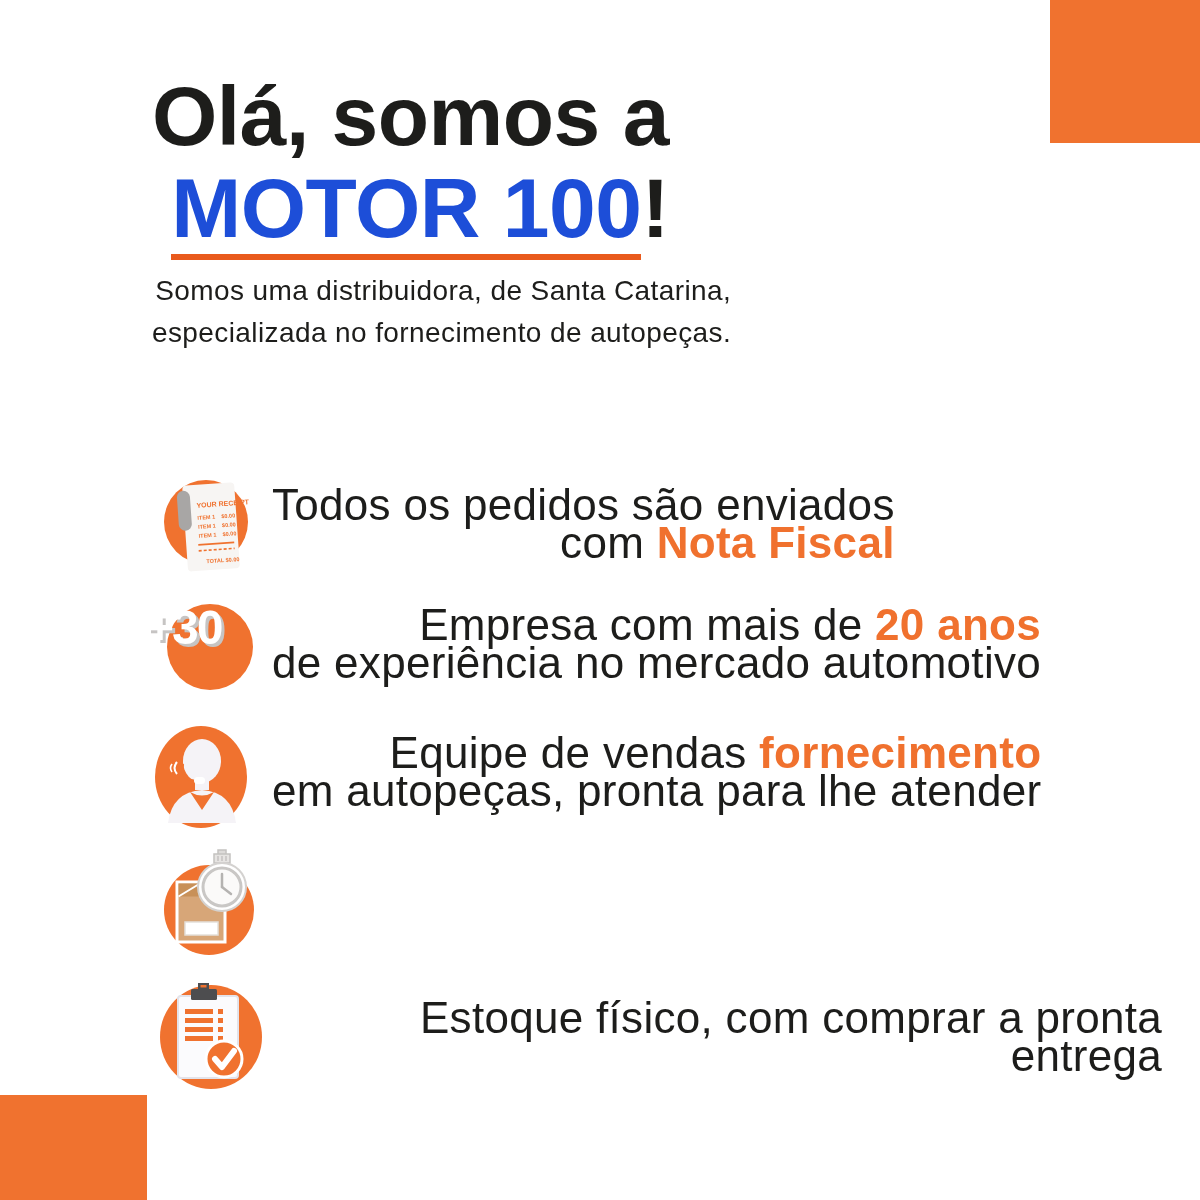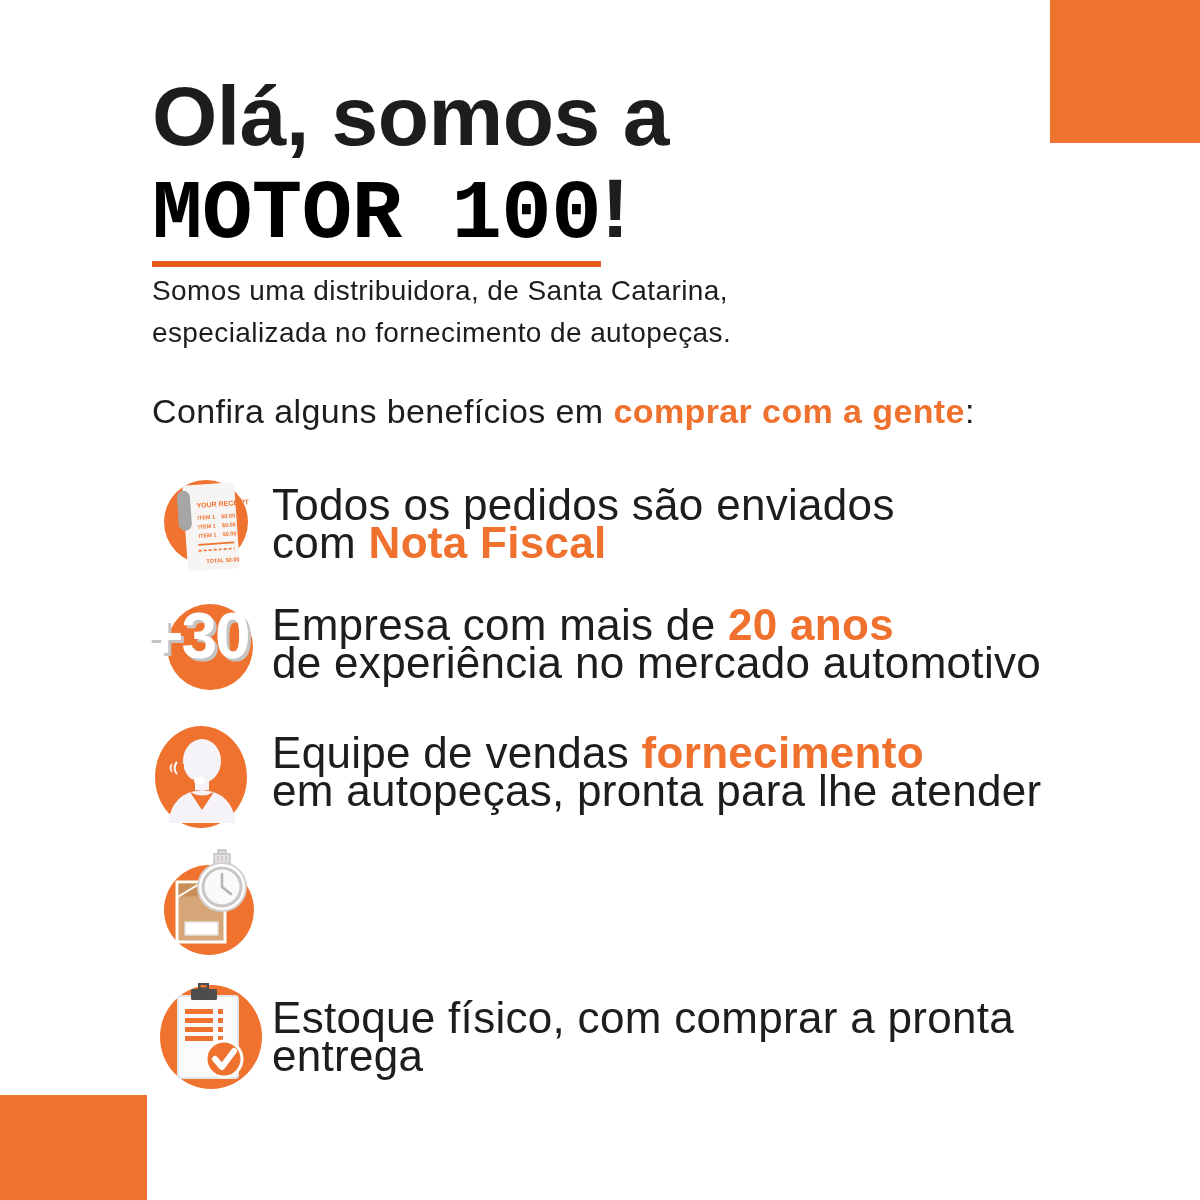--- a/index.html
+++ b/index.html
@@ -1,28 +1,28 @@
 <!DOCTYPE html>
 <html><head>
 <meta charset="utf-8">
 <style>
   html,body{margin:0;padding:0;background:#ffffff;}
   .canvas{
     position:relative;width:1200px;height:1200px;background:#ffffff;overflow:hidden;
-    font-family:"Liberation Sans",sans-serif;color:#1d1d1b;
+    font-family:"Liberation Sans",sans-serif;color:#1d1d1b;text-align:right;
   }
   .corner{position:absolute;background:#F0722F;}
   .corner.tr{right:0;top:0;width:150px;height:143px;}
   .corner.bl{left:0;bottom:0;width:147px;height:105px;}
 
   h1.title{
     position:absolute;left:152px;top:70px;margin:0;
     font-size:84px;line-height:92px;font-weight:bold;letter-spacing:-0.5px;
   }
-  .brand{display:inline-block;color:#000000;border-bottom:6px solid #E95A1D;font-family:Liberation Mono, monospace;}
+  .brand{display:inline-block;color:#1d4ed8;border-bottom:6px solid #E95A1D;}
   .excl{color:#1d1d1b;}
 
   .intro{
     position:absolute;left:152px;top:270px;margin:0;
     font-size:28px;line-height:42px;letter-spacing:0.4px;font-weight:400;
   }
   .lead{
     position:absolute;left:152px;top:390px;margin:0;
     font-size:34px;line-height:42px;letter-spacing:0.4px;font-weight:400;
   }
@@ -34,39 +34,38 @@
   #b1{top:476px}  #b1 .btext{padding-top:10px}
   #b2{top:600px}  #b2 .btext{padding-top:6px}
   #b3{top:724px}  #b3 .btext{padding-top:10px}
   #b4{top:846px}  #b4 .btext{padding-top:16px}
   #b5{top:981px;align-items:center}
 
   
   .plus30{position:relative;width:120px;height:95px;margin-left:-6px;}
   .p30-circle{position:absolute;left:21px;top:4px;width:86px;height:86px;border-radius:50%;background:#F0722F;}
   .p30-text{
-    position:absolute;left:0;top:4px;font-size:64px;font-weight:bold;color:#ffffff;
+    position:absolute;left:0;top:4px;font-size:48px;font-weight:bold;color:#ffffff;
     letter-spacing:-2px;line-height:1;text-shadow:3px 3px 0 #C6C4C3;
   }
   svg{display:block;}
   svg text{font-family:"Liberation Sans",sans-serif;}
 </style>
 </head>
 <body>
 
 <div class="canvas">
 
   <div class="corner tr"></div>
   <div class="corner bl"></div>
 
   <h1 class="title"><span>Olá, somos a</span><br><span class="brand">MOTOR 100</span><span class="excl">!</span></h1>
 
   <p class="intro"><span>Somos uma distribuidora, de Santa Catarina,</span><br><span>especializada no fornecimento de autopeças.</span></p>
 
-  <p class="lead"><span>Confira alguns benefícios em </span><span class="accent">comprar com a gente</span><span>:</span></p>
 
   <div class="benefit" id="b1">
     <div class="icon-col">
       <svg width="108" height="102" viewBox="0 0 108 102">
         <circle cx="54" cy="46" r="42" fill="#F0722F"></circle>
         <g transform="rotate(-4 58 50)">
           <rect x="33" y="8" width="52" height="86" rx="4" fill="#F7F5F3"></rect>
           <rect x="27" y="13" width="13" height="40" rx="6.5" fill="#A8A6A5"></rect>
           <text x="46" y="31" font-size="7" font-weight="bold" fill="#F0722F">YOUR RECEIPT</text>
           <text x="46" y="43" font-size="5.5" font-weight="bold" fill="#F0722F">ITEM 1</text>

